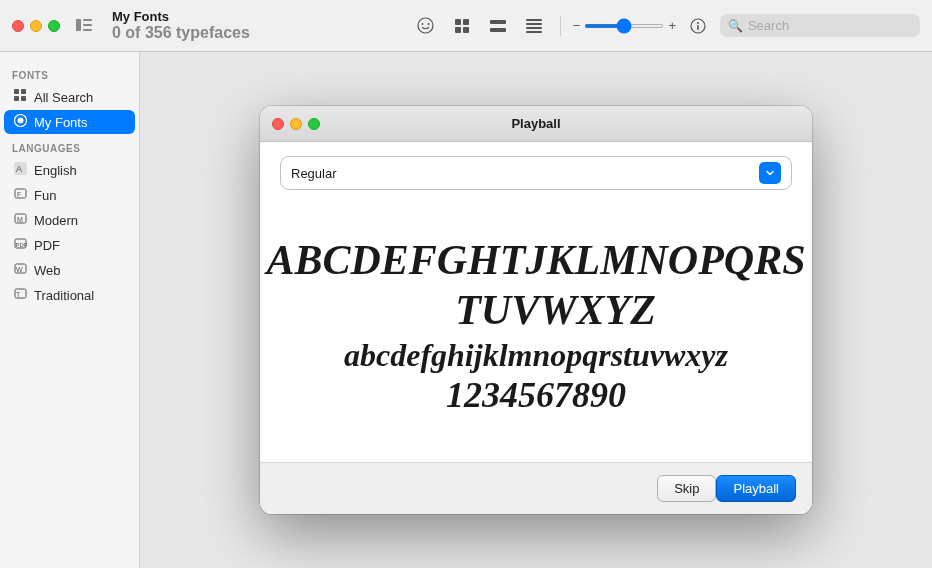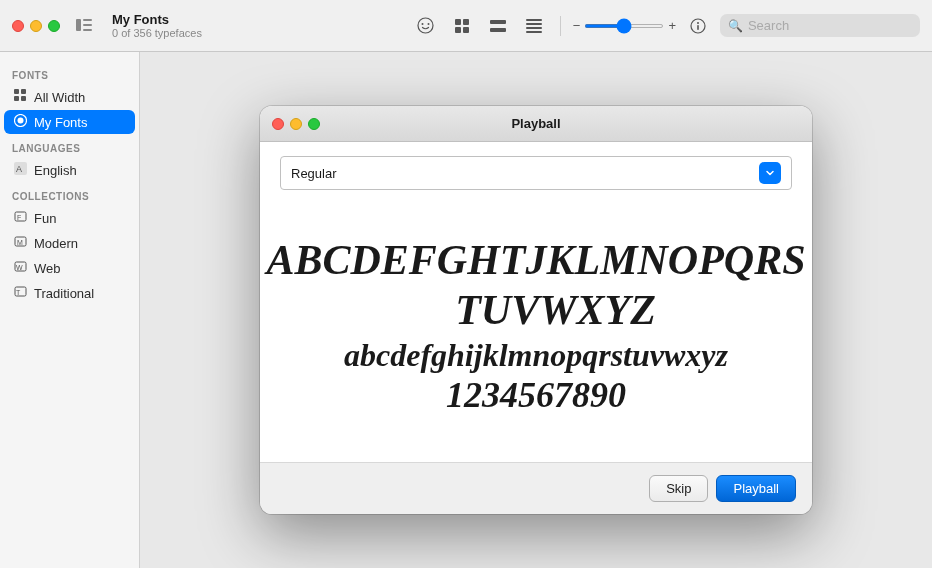--- a/index.html
+++ b/index.html
@@ -46,22 +46,23 @@
     .title-bar-info {
       flex: 0 0 auto;
       margin-right: auto;
     }
     .title-bar-info .app-title {
       font-size: 13px;
       font-weight: 600;
       color: #1a1a1a;
     }
     .title-bar-info .subtitle {
-      font-size: 11px;
+      font-size: 16px;
       color: #888;
+      font-weight: bold;
     }
     .toolbar-icons {
       display: flex;
       align-items: center;
       gap: 8px;
       margin-left: auto;
     }
     .toolbar-icon {
       width: 28px;
       height: 28px;
@@ -201,21 +202,21 @@
       color: #1a1a1a;
     }
     .modal-body {
       padding: 14px 20px 16px;
       flex: 1;
     }
     .font-style-selector {
       display: flex;
       align-items: center;
       border: 1px solid #c0c0c0;
-      border-radius: 4px;
+      border-radius: 9px;
       background: white;
       padding: 5px 10px;
       margin-bottom: 16px;
       cursor: pointer;
     }
     .font-style-selector span {
       flex: 1;
       font-size: 13px;
       color: #1a1a1a;
     }
@@ -248,21 +249,21 @@
     .font-preview-line.uppercase-1 { font-size: 42px; }
     .font-preview-line.uppercase-2 { font-size: 42px; margin-left: 39px; }
     .font-preview-line.lowercase { font-size: 32px; }
     .font-preview-line.numbers { font-size: 36px; }
 
     .modal-footer {
       display: flex;
       justify-content: flex-end;
       align-items: center;
       padding: 12px 16px;
-      gap: 8px;
+      gap: 0;
       border-top: 1px solid #d8d8d8;
       background: #efefef;
     }
     .btn {
       padding: 5px 16px;
       border-radius: 6px;
       font-size: 13px;
       font-weight: 500;
       cursor: pointer;
       border: 1px solid transparent;
@@ -356,21 +357,21 @@
     <div class="sidebar-section-label">Fonts</div>
     <div class="sidebar-item">
       <span class="sidebar-icon">
         <svg width="13" height="13" viewBox="0 0 13 13" fill="none">
           <rect x="0" y="0" width="5" height="5" rx="1" fill="#555"></rect>
           <rect x="7" y="0" width="5" height="5" rx="1" fill="#555"></rect>
           <rect x="0" y="7" width="5" height="5" rx="1" fill="#555"></rect>
           <rect x="7" y="7" width="5" height="5" rx="1" fill="#555"></rect>
         </svg>
       </span>
-      <span>All Width</span>
+      <span>All Search</span>
     </div>
     <div class="sidebar-item active">
       <span class="sidebar-icon">
         <svg width="13" height="13" viewBox="0 0 13 13" fill="none">
           <circle cx="6.5" cy="6.5" r="6" stroke="white" stroke-width="1.2" fill="none"></circle>
           <circle cx="6.5" cy="6.5" r="3" fill="white"></circle>
         </svg>
       </span>
       <span>My Fonts</span>
     </div>
@@ -379,38 +380,46 @@
     <div class="sidebar-item">
       <span class="sidebar-icon">
         <svg width="13" height="13" viewBox="0 0 13 13" fill="none">
           <rect x="0" y="0" width="13" height="13" rx="2" fill="#ddd"></rect>
           <text x="2" y="10" font-size="9" fill="#555">A</text>
         </svg>
       </span>
       <span>English</span>
     </div>
 
-    <div class="sidebar-section-label">Collections</div>
     <div class="sidebar-item">
       <span class="sidebar-icon">
         <svg width="13" height="13" viewBox="0 0 13 13" fill="none">
           <rect x="1" y="2" width="11" height="9" rx="1.5" stroke="#555" stroke-width="1" fill="none"></rect>
           <text x="3" y="10" font-size="7" fill="#555">F</text>
         </svg>
       </span>
       <span>Fun</span>
     </div>
     <div class="sidebar-item">
       <span class="sidebar-icon">
         <svg width="13" height="13" viewBox="0 0 13 13" fill="none">
           <rect x="1" y="2" width="11" height="9" rx="1.5" stroke="#555" stroke-width="1" fill="none"></rect>
           <text x="3" y="10" font-size="7" fill="#555">M</text>
         </svg>
       </span>
       <span>Modern</span>
+    </div>
+    <div class="sidebar-item">
+      <span class="sidebar-icon">
+        <svg width="13" height="13" viewBox="0 0 13 13" fill="none">
+          <rect x="1" y="2" width="11" height="9" rx="1.5" stroke="#555" stroke-width="1" fill="none"></rect>
+          <text x="1.5" y="10" font-size="6" fill="#555">PDF</text>
+        </svg>
+      </span>
+      <span>PDF</span>
     </div>
     <div class="sidebar-item">
       <span class="sidebar-icon">
         <svg width="13" height="13" viewBox="0 0 13 13" fill="none">
           <rect x="1" y="2" width="11" height="9" rx="1.5" stroke="#555" stroke-width="1" fill="none"></rect>
           <text x="2" y="10" font-size="7" fill="#555">W</text>
         </svg>
       </span>
       <span>Web</span>
     </div>

